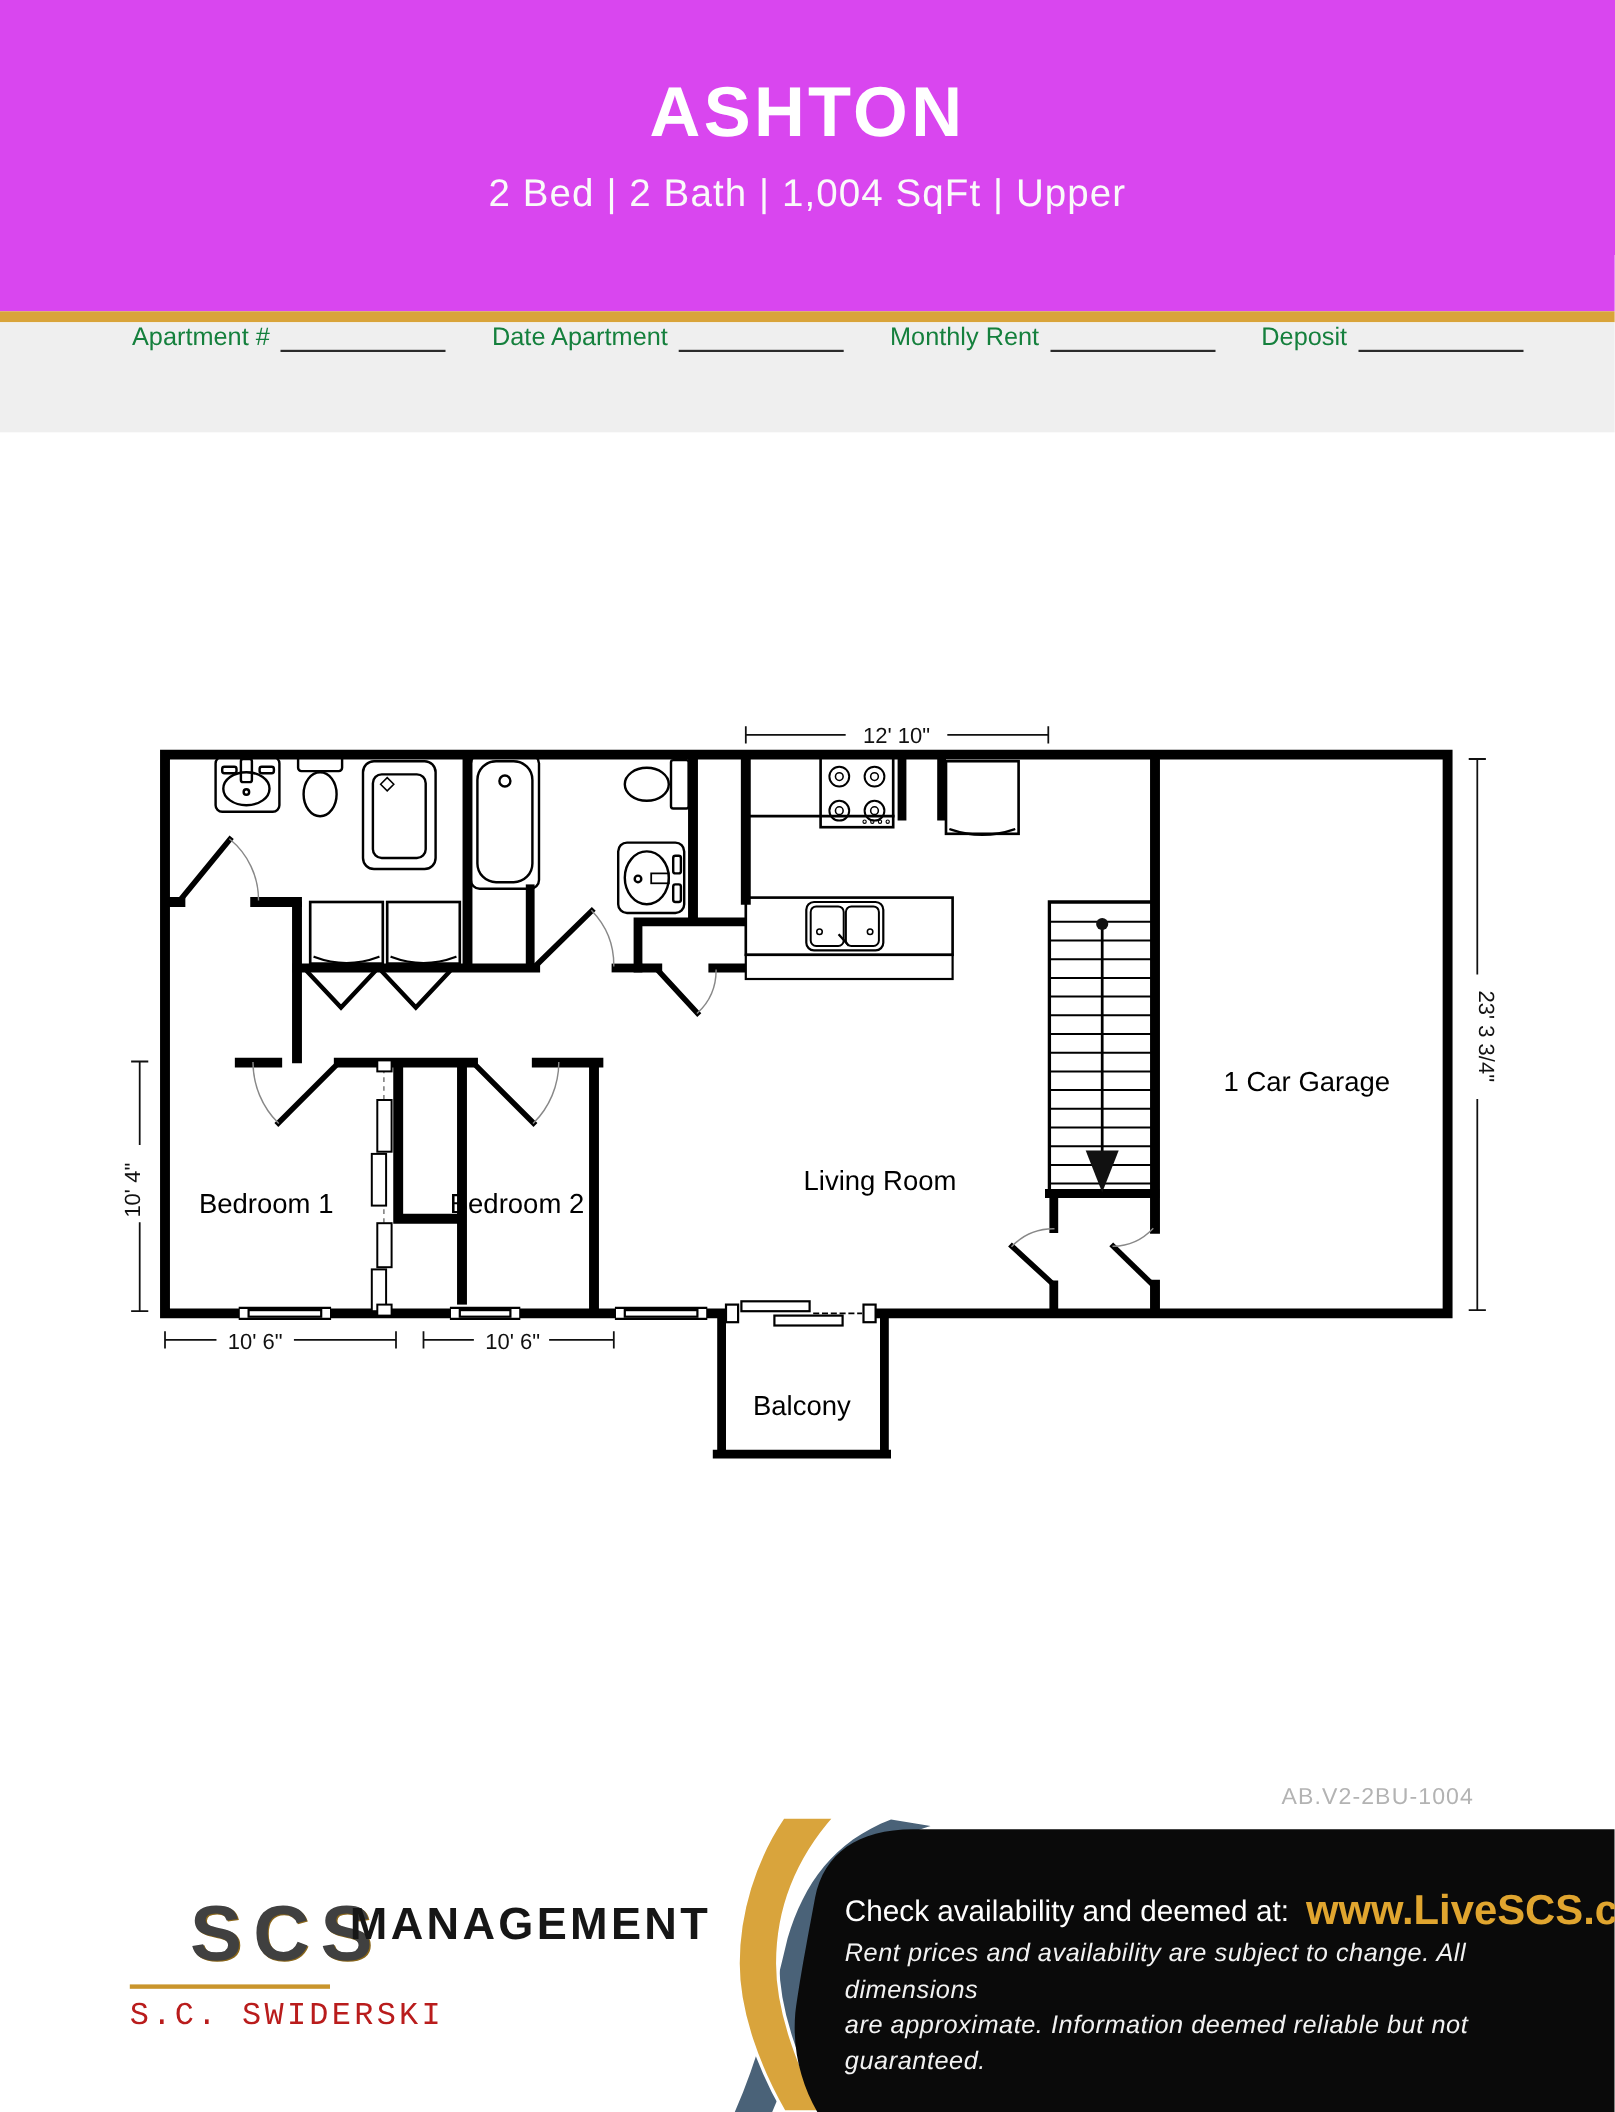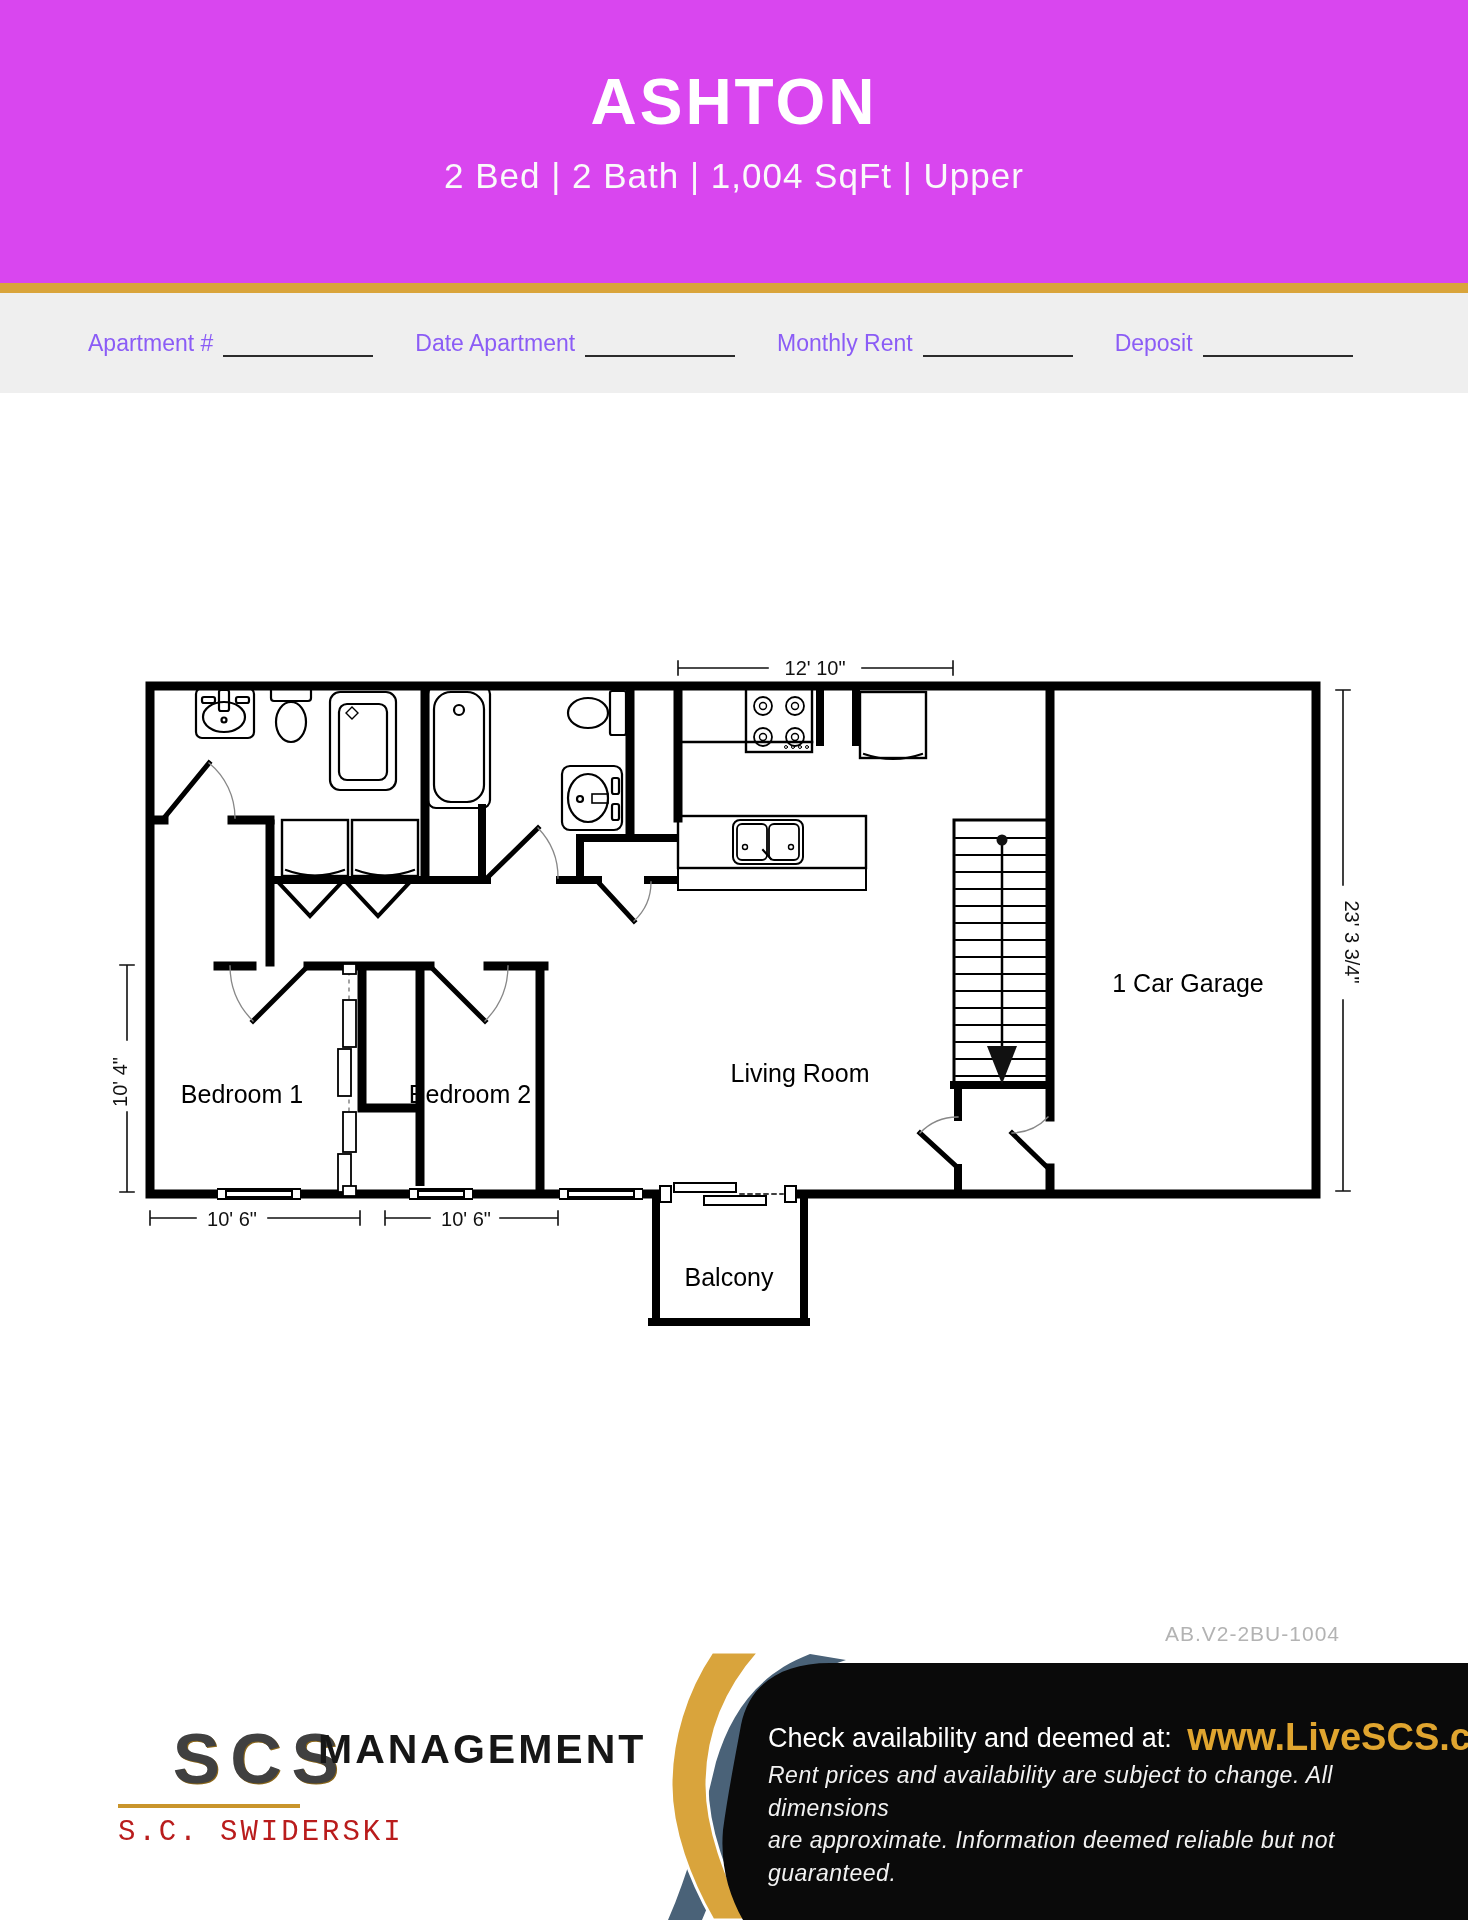--- a/index.html
+++ b/index.html
@@ -17,22 +17,22 @@
   }
   .header .subtitle{
     margin-top:22px;font-size:35px;font-weight:400;letter-spacing:1px;color:#fafafa;
   }
   .gold-stripe{
     position:absolute;left:0;top:283px;width:1468px;height:10px;background:#D9A43A;
   }
   
   .form-bar{
     position:absolute;left:0;top:293px;width:1468px;height:100px;background:#EFEFEF;
-    display:flex;align-items:center;box-sizing:border-box;padding-left:88px;
-    color:#8b5cf6;font-size:23px;
+    display:flex;align-items:flex-start;box-sizing:border-box;padding-left:120px;
+    color:#15803d;font-size:23px;
   }
   .form-field{display:flex;align-items:baseline;margin-right:42px;}
   .form-field .lbl{white-space:nowrap;}
   .form-field .blank{
     display:inline-block;width:150px;height:1px;border-bottom:2px solid #2b2b2b;
     margin-left:10px;transform:translateY(6px);
   }
   
   #plan-svg{position:absolute;left:0;top:0;pointer-events:none;}
   .room-label{font-size:25px;fill:#000;}

